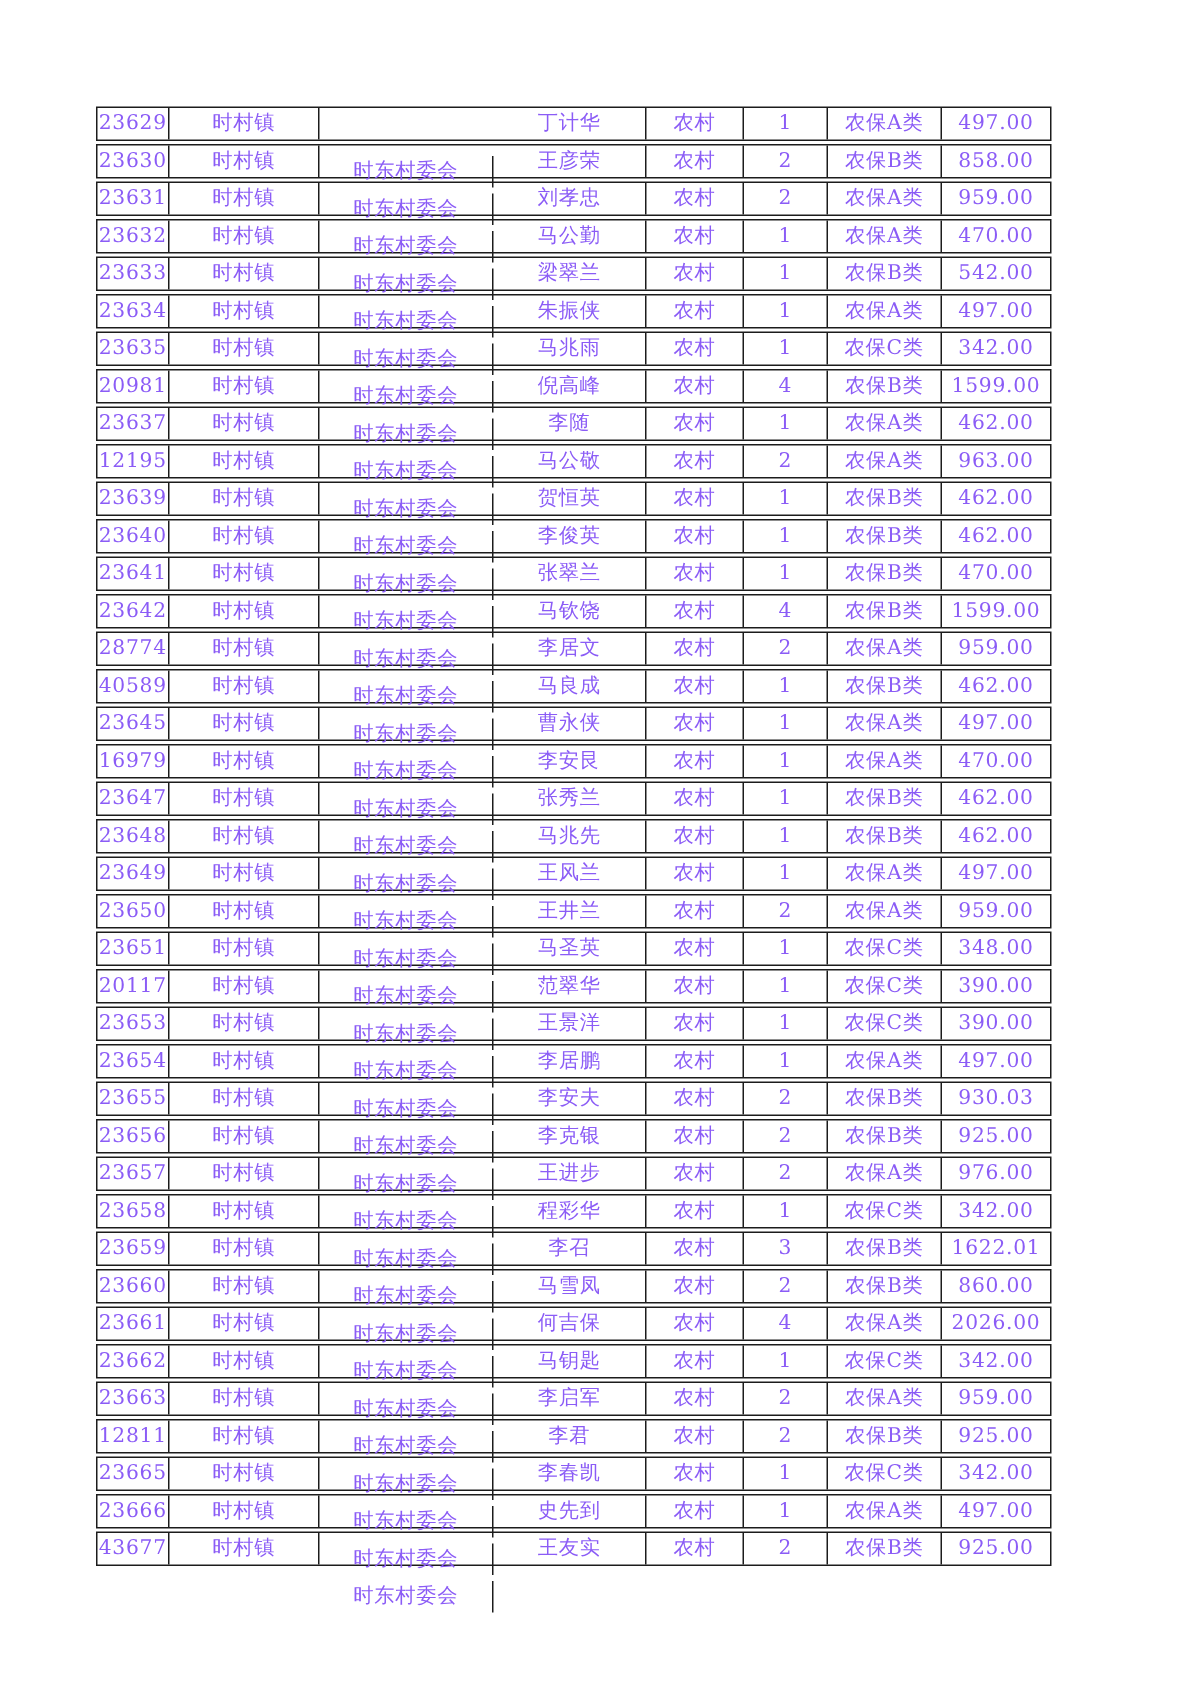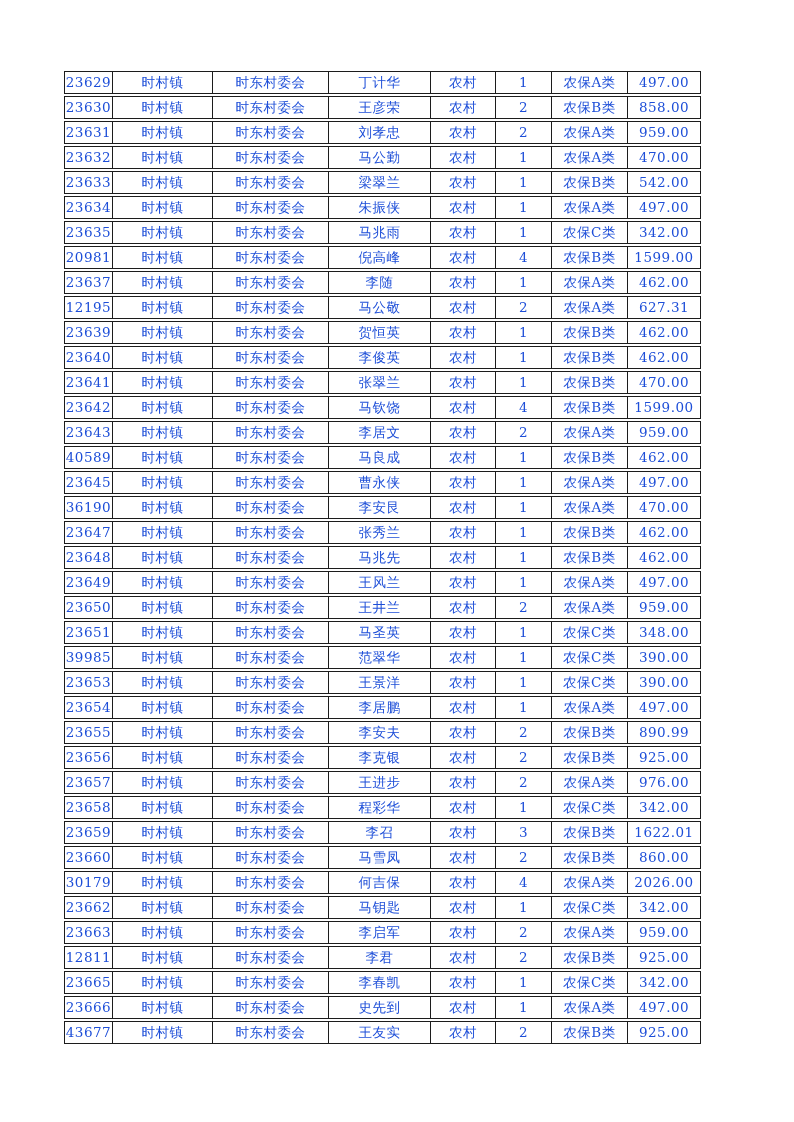--- a/index.html
+++ b/index.html
@@ -7,21 +7,21 @@
     padding: 0;
     background: #ffffff;
   }
   .page {
     position: relative;
     width: 794px;
     height: 1122px;
     background: #ffffff;
     overflow: hidden;
     font-family: "DejaVu Serif", "Liberation Serif", serif;
-    color: #1d4ed8;
+    color: #8b5cf6;
     text-align: center;
   }
   .grid {
     position: absolute;
     left: 64px;
     top: 71px;
     width: 637px;
   }
   .row {
     display: flex;
@@ -39,21 +39,21 @@
     height: 100%;
     border-right: 1px solid #1c1c1c;
     font-size: 13.5px;
     line-height: 1;
     white-space: nowrap;
     overflow: hidden;
     letter-spacing: 0.5px;
   }
   .c0 { width: 48px; }
   .c1 { width: 100px; }
-  .c2 { width: 116px; }
+  .c2 { width: 116px; margin-top: 32px; }
   .c3 { width: 102px; }
   .c4 { width: 65px; }
   .c5 { width: 56px; }
   .c6 { width: 76px; }
   .c7 { flex: 1; border-right: none; }
 </style>
 </head>
 <body>
 
 <div class="page">
@@ -149,21 +149,21 @@
         <div class="cell c7">462.00</div>
       </div>
       <div class="row">
         <div class="cell c0">12195</div>
         <div class="cell c1">时村镇</div>
         <div class="cell c2">时东村委会</div>
         <div class="cell c3">马公敬</div>
         <div class="cell c4">农村</div>
         <div class="cell c5">2</div>
         <div class="cell c6">农保A类</div>
-        <div class="cell c7">627.31</div>
+        <div class="cell c7">963.00</div>
       </div>
       <div class="row">
         <div class="cell c0">23639</div>
         <div class="cell c1">时村镇</div>
         <div class="cell c2">时东村委会</div>
         <div class="cell c3">贺恒英</div>
         <div class="cell c4">农村</div>
         <div class="cell c5">1</div>
         <div class="cell c6">农保B类</div>
         <div class="cell c7">462.00</div>
@@ -192,21 +192,21 @@
         <div class="cell c0">23642</div>
         <div class="cell c1">时村镇</div>
         <div class="cell c2">时东村委会</div>
         <div class="cell c3">马钦饶</div>
         <div class="cell c4">农村</div>
         <div class="cell c5">4</div>
         <div class="cell c6">农保B类</div>
         <div class="cell c7">1599.00</div>
       </div>
       <div class="row">
-        <div class="cell c0">23643</div>
+        <div class="cell c0">28774</div>
         <div class="cell c1">时村镇</div>
         <div class="cell c2">时东村委会</div>
         <div class="cell c3">李居文</div>
         <div class="cell c4">农村</div>
         <div class="cell c5">2</div>
         <div class="cell c6">农保A类</div>
         <div class="cell c7">959.00</div>
       </div>
       <div class="row">
         <div class="cell c0">40589</div>
@@ -222,21 +222,21 @@
         <div class="cell c0">23645</div>
         <div class="cell c1">时村镇</div>
         <div class="cell c2">时东村委会</div>
         <div class="cell c3">曹永侠</div>
         <div class="cell c4">农村</div>
         <div class="cell c5">1</div>
         <div class="cell c6">农保A类</div>
         <div class="cell c7">497.00</div>
       </div>
       <div class="row">
-        <div class="cell c0">36190</div>
+        <div class="cell c0">16979</div>
         <div class="cell c1">时村镇</div>
         <div class="cell c2">时东村委会</div>
         <div class="cell c3">李安艮</div>
         <div class="cell c4">农村</div>
         <div class="cell c5">1</div>
         <div class="cell c6">农保A类</div>
         <div class="cell c7">470.00</div>
       </div>
       <div class="row">
         <div class="cell c0">23647</div>
@@ -282,21 +282,21 @@
         <div class="cell c0">23651</div>
         <div class="cell c1">时村镇</div>
         <div class="cell c2">时东村委会</div>
         <div class="cell c3">马圣英</div>
         <div class="cell c4">农村</div>
         <div class="cell c5">1</div>
         <div class="cell c6">农保C类</div>
         <div class="cell c7">348.00</div>
       </div>
       <div class="row">
-        <div class="cell c0">39985</div>
+        <div class="cell c0">20117</div>
         <div class="cell c1">时村镇</div>
         <div class="cell c2">时东村委会</div>
         <div class="cell c3">范翠华</div>
         <div class="cell c4">农村</div>
         <div class="cell c5">1</div>
         <div class="cell c6">农保C类</div>
         <div class="cell c7">390.00</div>
       </div>
       <div class="row">
         <div class="cell c0">23653</div>
@@ -319,21 +319,21 @@
         <div class="cell c7">497.00</div>
       </div>
       <div class="row">
         <div class="cell c0">23655</div>
         <div class="cell c1">时村镇</div>
         <div class="cell c2">时东村委会</div>
         <div class="cell c3">李安夫</div>
         <div class="cell c4">农村</div>
         <div class="cell c5">2</div>
         <div class="cell c6">农保B类</div>
-        <div class="cell c7">890.99</div>
+        <div class="cell c7">930.03</div>
       </div>
       <div class="row">
         <div class="cell c0">23656</div>
         <div class="cell c1">时村镇</div>
         <div class="cell c2">时东村委会</div>
         <div class="cell c3">李克银</div>
         <div class="cell c4">农村</div>
         <div class="cell c5">2</div>
         <div class="cell c6">农保B类</div>
         <div class="cell c7">925.00</div>
@@ -372,21 +372,21 @@
         <div class="cell c0">23660</div>
         <div class="cell c1">时村镇</div>
         <div class="cell c2">时东村委会</div>
         <div class="cell c3">马雪凤</div>
         <div class="cell c4">农村</div>
         <div class="cell c5">2</div>
         <div class="cell c6">农保B类</div>
         <div class="cell c7">860.00</div>
       </div>
       <div class="row">
-        <div class="cell c0">30179</div>
+        <div class="cell c0">23661</div>
         <div class="cell c1">时村镇</div>
         <div class="cell c2">时东村委会</div>
         <div class="cell c3">何吉保</div>
         <div class="cell c4">农村</div>
         <div class="cell c5">4</div>
         <div class="cell c6">农保A类</div>
         <div class="cell c7">2026.00</div>
       </div>
       <div class="row">
         <div class="cell c0">23662</div>

